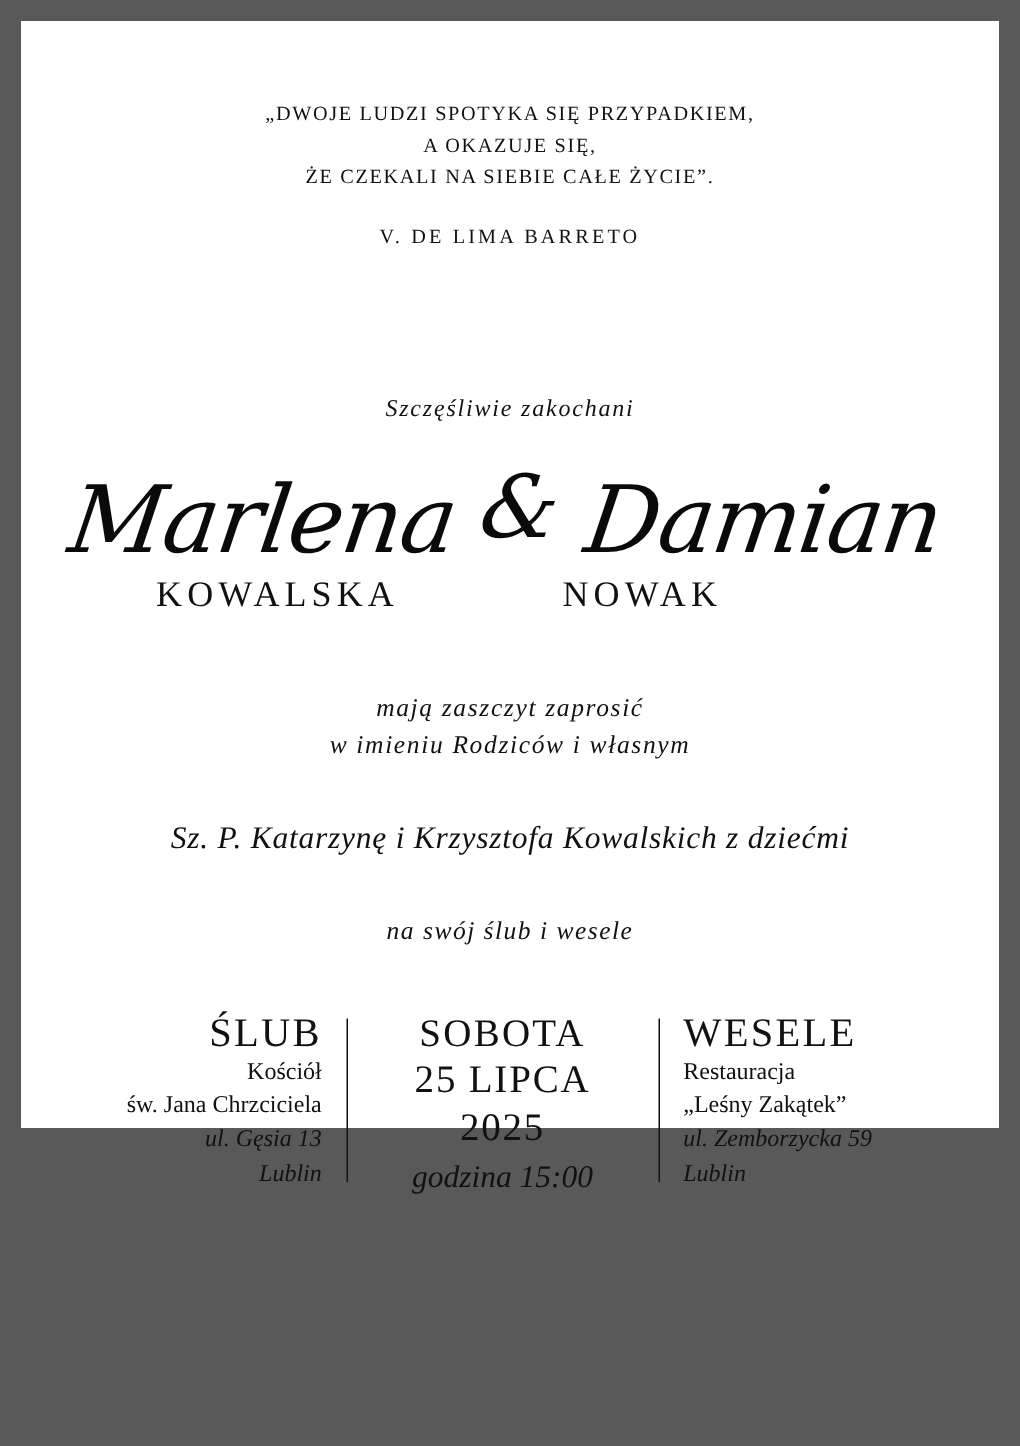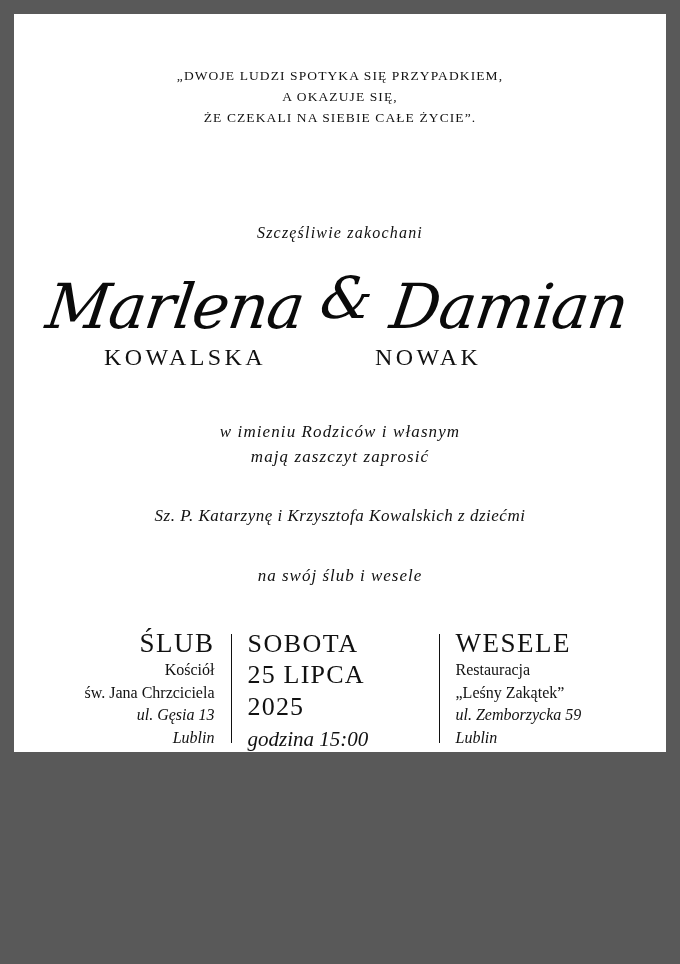--- a/index.html
+++ b/index.html
@@ -117,21 +117,21 @@
     font-style: italic;
     font-size: 17px;
     letter-spacing: 1.1px;
     color: #111111;
   }
 
   .guests-line {
     margin-top: 36px;
     font-family: "Liberation Serif", serif;
     font-style: italic;
-    font-size: 17px;
+    font-size: 21px;
     letter-spacing: 0.5px;
     color: #111111;
   }
 
   .event-line {
     margin-top: 40px;
     font-family: "Liberation Serif", serif;
     font-style: italic;
     font-size: 17px;
     letter-spacing: 1px;
@@ -142,21 +142,21 @@
     margin-top: 42px;
     display: flex;
     align-items: stretch;
     justify-content: center;
   }
   .details-col {
     padding: 0 16px;
     text-align: center;
     display: flex;
     flex-direction: column;
-    align-items: flex-start;
+    align-items: center;
   }
   .col-left { width: 175px; text-align: right; align-items: flex-end; }
   .col-mid  { width: 175px; }
   .col-right{ width: 185px; text-align: right; align-items: flex-start; }
 
   .divider {
     width: 1px;
     background: #111111;
     margin: 6px 0 10px 0;
   }
@@ -206,39 +206,40 @@
 </style>
 </head>
 <body>
 
 <div class="invitation-card">
 
   <div class="quote-block">
     <div class="quote-line">„DWOJE LUDZI SPOTYKA SIĘ PRZYPADKIEM,</div>
     <div class="quote-line">A OKAZUJE SIĘ,</div>
     <div class="quote-line">ŻE CZEKALI NA SIEBIE CAŁE ŻYCIE”.</div>
+    <div class="quote-author">V. DE LIMA BARRETO</div>
   </div>
 
   <div class="happy-line">Szczęśliwie zakochani</div>
 
   <div class="names-row">
     <div class="script-name name-left">Marlena</div>
     <div class="script-amp">&amp;</div>
     <div class="script-name name-right">Damian</div>
   </div>
 
   <div class="surnames-row">
     <div class="surname surname-left">KOWALSKA</div>
     <div class="surname-gap"></div>
     <div class="surname surname-right">NOWAK</div>
   </div>
 
   <div class="parents-block">
+    <div class="parents-line">mają zaszczyt zaprosić</div>
     <div class="parents-line">w imieniu Rodziców i własnym</div>
-    <div class="parents-line">mają zaszczyt zaprosić</div>
   </div>
 
   <div class="guests-line">Sz. P. Katarzynę i Krzysztofa Kowalskich z dziećmi</div>
 
   <div class="event-line">na swój ślub i wesele</div>
 
   <div class="details-row">
 
     <div class="details-col col-left">
       <div class="col-title">ŚLUB</div>

